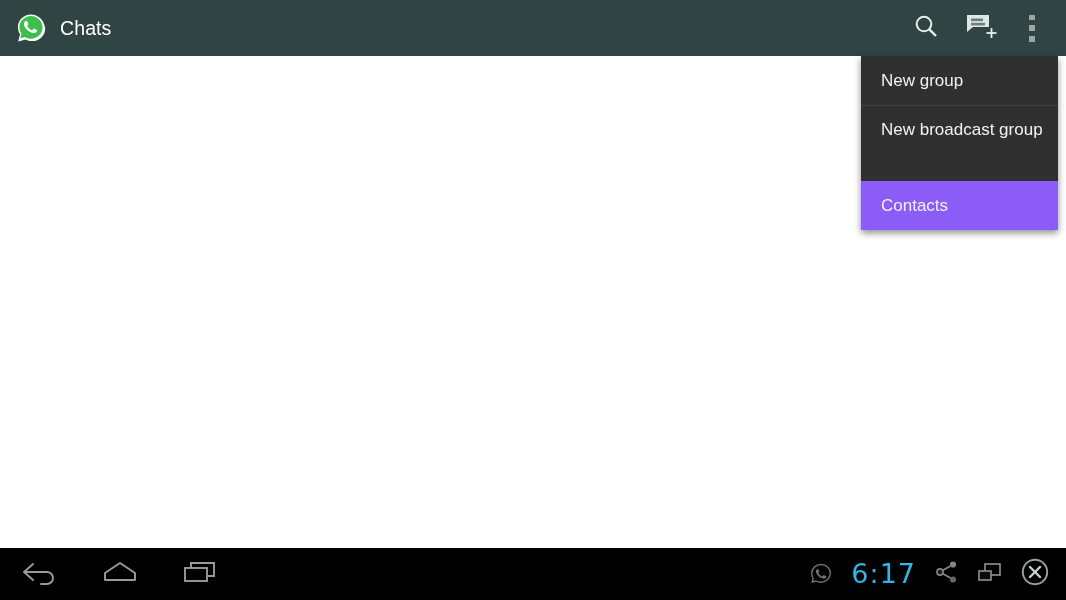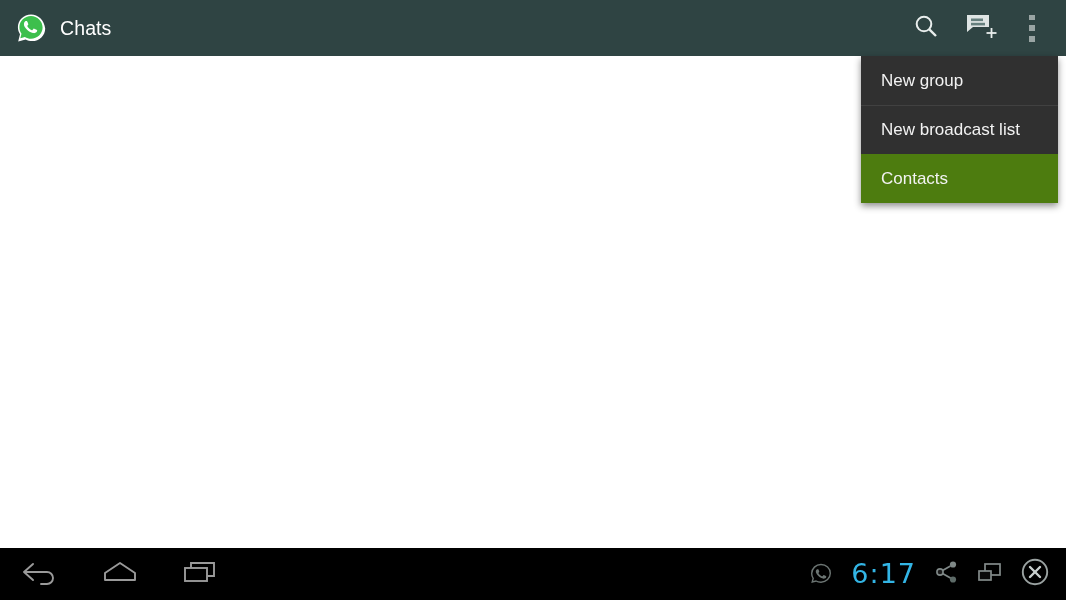--- a/index.html
+++ b/index.html
@@ -124,21 +124,22 @@
   .menu-item + .menu-item::before {
     content: "";
     position: absolute;
     left: 0;
     top: 0;
     width: 197px;
     height: 1px;
     background: #414141;
   }
   .menu-item.selected {
-    background: #4d7c0f;
+    background: #8b5cf6;
+    margin-top: 27px;
   }
   .menu-item.selected::before,
   .menu-item.selected + .menu-item::before {
     background: transparent;
   }
 
   
   .navbar {
     position: absolute;
     left: 0;
@@ -238,21 +239,21 @@
   </div>
   <div class="appbar-shadow"></div>
 
   <div class="content"></div>
 
   <div class="menu">
     <div class="menu-item">
       <span>New group</span>
     </div>
     <div class="menu-item">
-      <span>New broadcast list</span>
+      <span>New broadcast group</span>
     </div>
     <div class="menu-item selected">
       <span>Contacts</span>
     </div>
   </div>
 
   <div class="navbar">
 
     <div class="nav-left">
       <div class="nav-btn">

